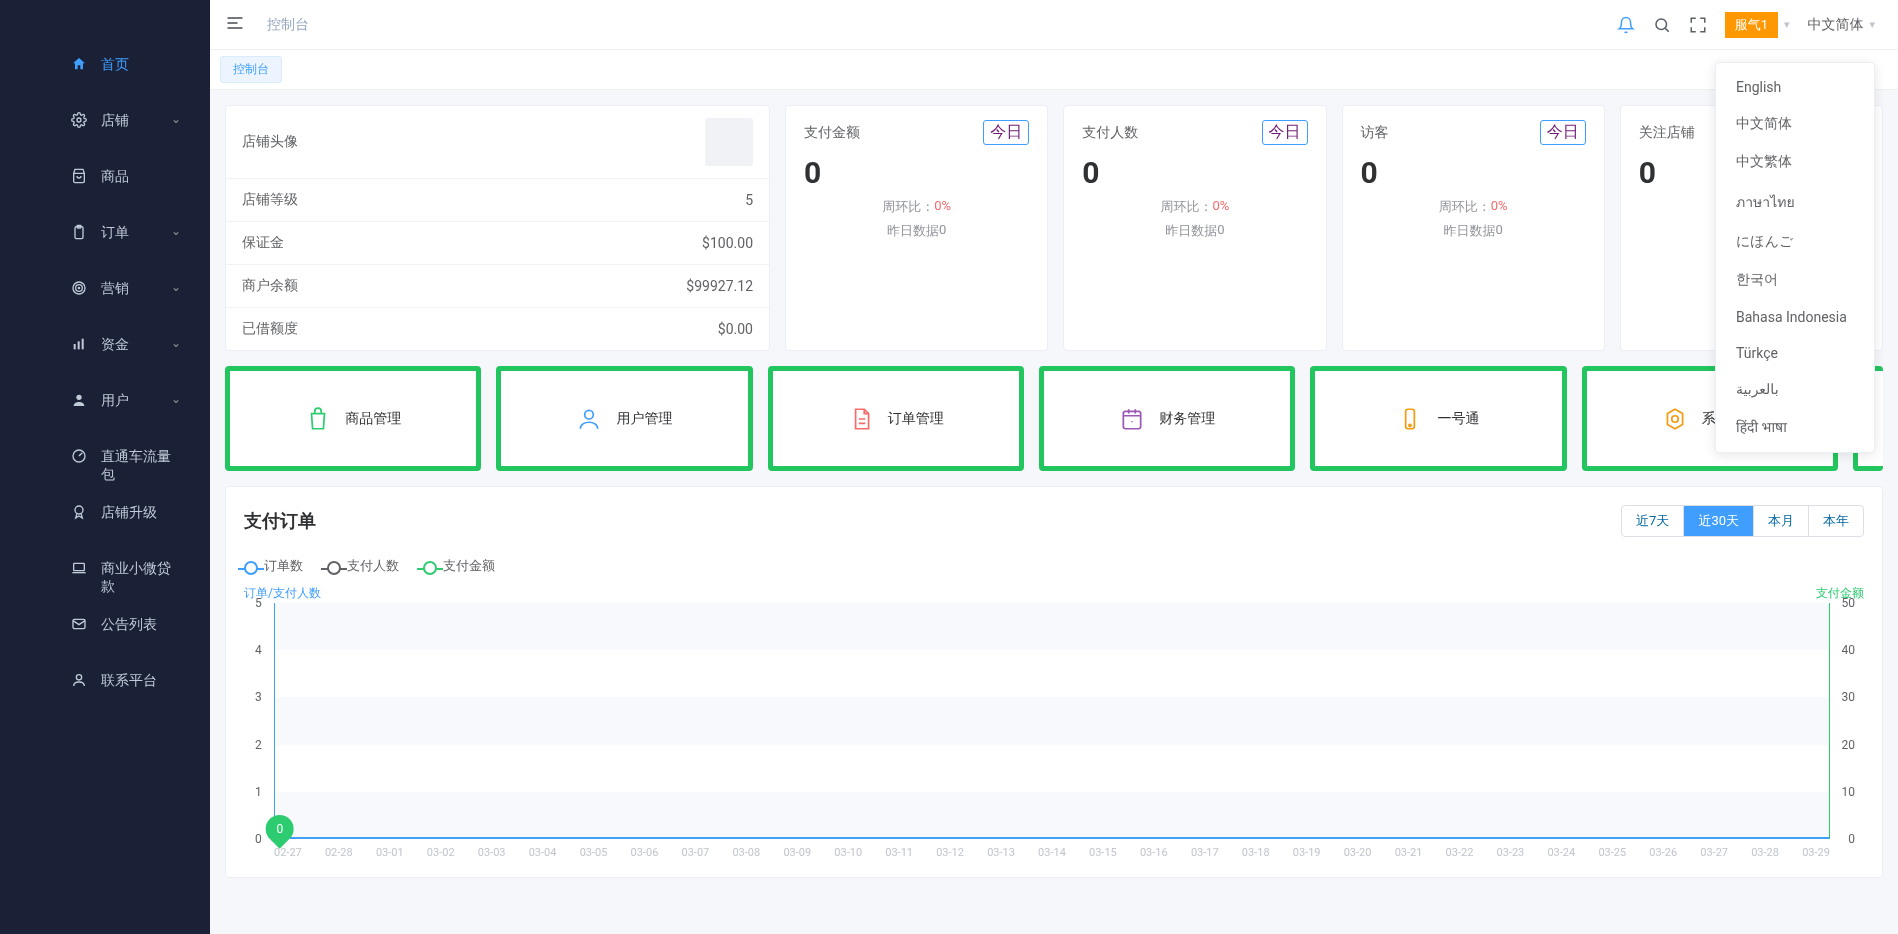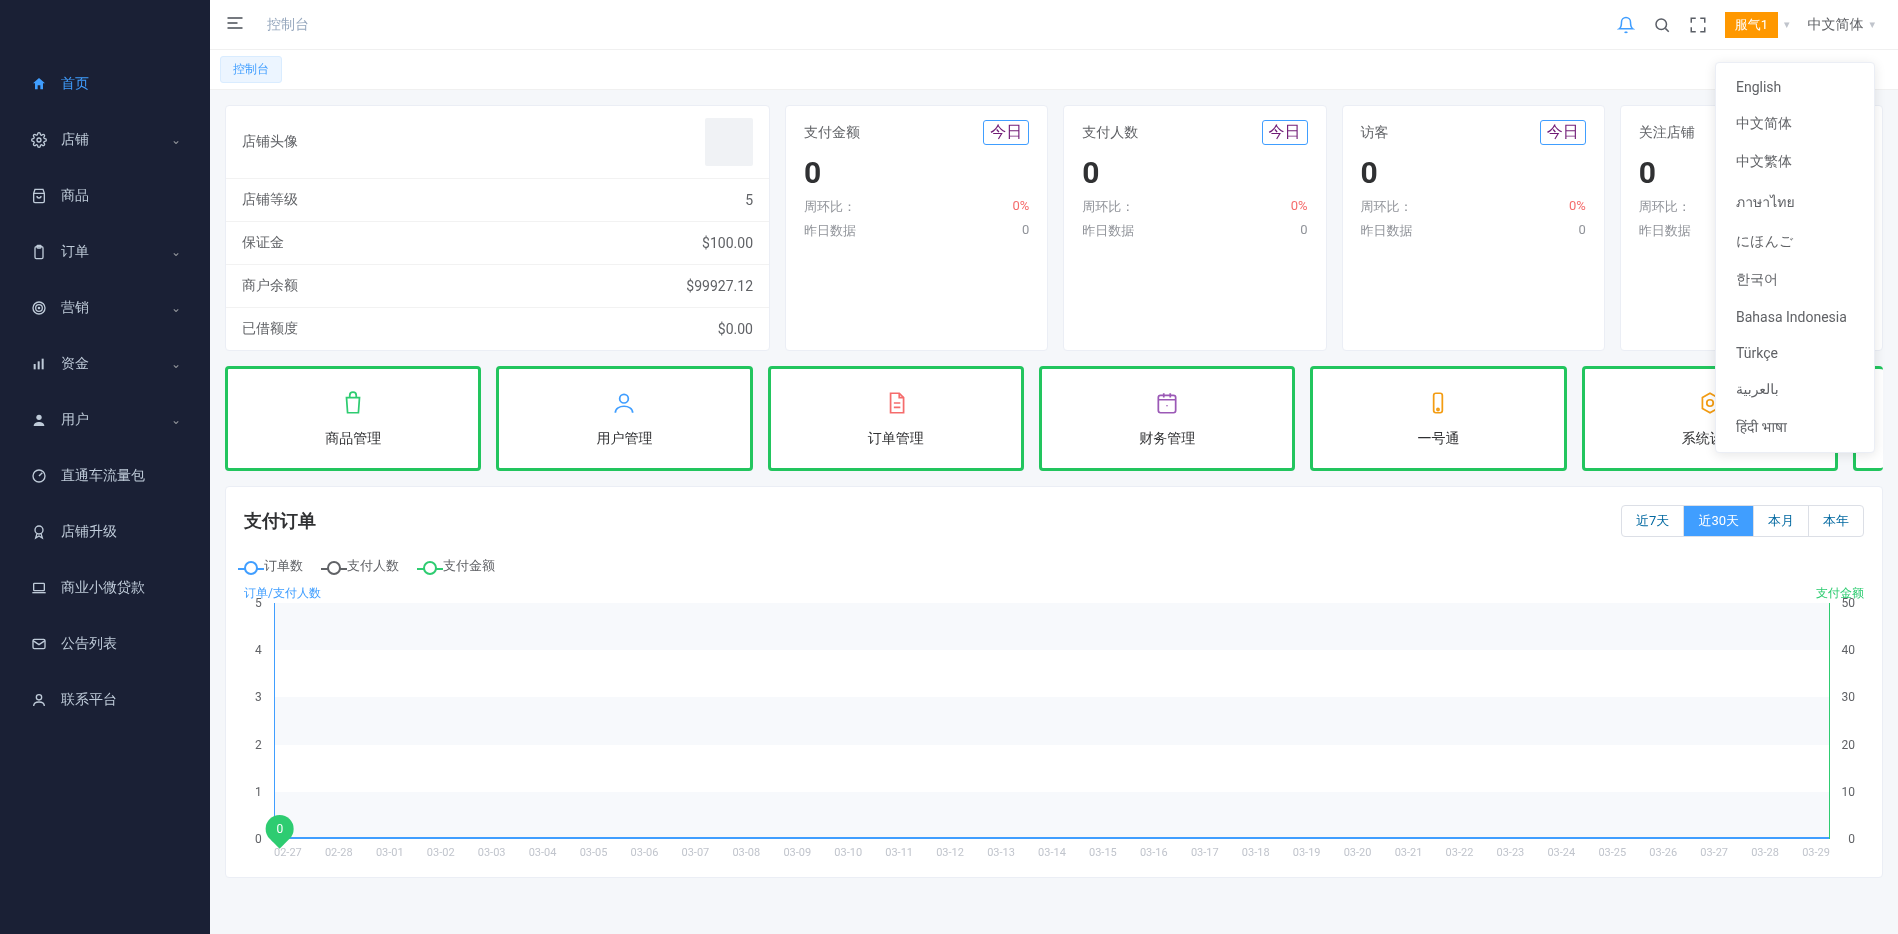--- a/index.html
+++ b/index.html
@@ -18,26 +18,26 @@
 .sidebar {
   width: 210px;
   background: #1a2035;
   color: #bfcbd9;
   height: 100%;
   flex-shrink: 0;
 }
 .sidebar-menu { padding-top: 56px; }
 .sidebar-item {
   display: flex;
-  align-items: center;
   height: 56px;
   padding: 0 29px;
   cursor: pointer;
   color: #bfcbd9;
   position: relative;
+  margin-left: 40px;
 }
 .sidebar-item.active { color: #409eff; }
 .sidebar-item .icon { width: 20px; margin-right: 12px; display: inline-flex; justify-content: center; }
 .sidebar-item .label { flex: 1; }
 .sidebar-item .chev { font-size: 12px; color: #909399; }
 
 
 .main-col { flex: 1; display: flex; flex-direction: column; height: 100%; overflow: hidden; }
 .topbar {
   height: 50px;
@@ -120,33 +120,33 @@
 .stat-top { display: flex; justify-content: space-between; align-items: center; }
 .stat-title { color: #606266; }
 .today-badge {
   border: 1px solid #409eff;
   color: #701a75;
   font-size: 16px;
   padding: 1px 6px;
   border-radius: 3px;
 }
 .stat-value { font-size: 30px; font-weight: 700; color: #303133; margin: 10px 0 8px; }
-.stat-line { display: flex; justify-content: space-between; color: #909399; font-size: 13px; margin-top: 6px; }
+.stat-line { display: flex; justify-content: center; color: #909399; font-size: 13px; margin-top: 6px; }
 .stat-line .red { color: #f56c6c; }
 
 
 .quick-row { margin-top: 15px; display: flex; gap: 15px; }
 .quick-card {
   background: #fff;
-  border: 3px solid #22c55e;
+  border: 5px solid #22c55e;
   border-radius: 4px;
   flex: 1;
   height: 105px;
   display: flex;
-  flex-direction: column;
+  flex-direction: row;
   align-items: center;
   justify-content: center;
   gap: 14px;
   cursor: pointer;
 }
 .quick-icon { width: 26px; height: 26px; display: inline-flex; align-items: center; justify-content: center; }
 .quick-label { color: #303133; font-size: 14px; }
 
 
 .chart-card {

